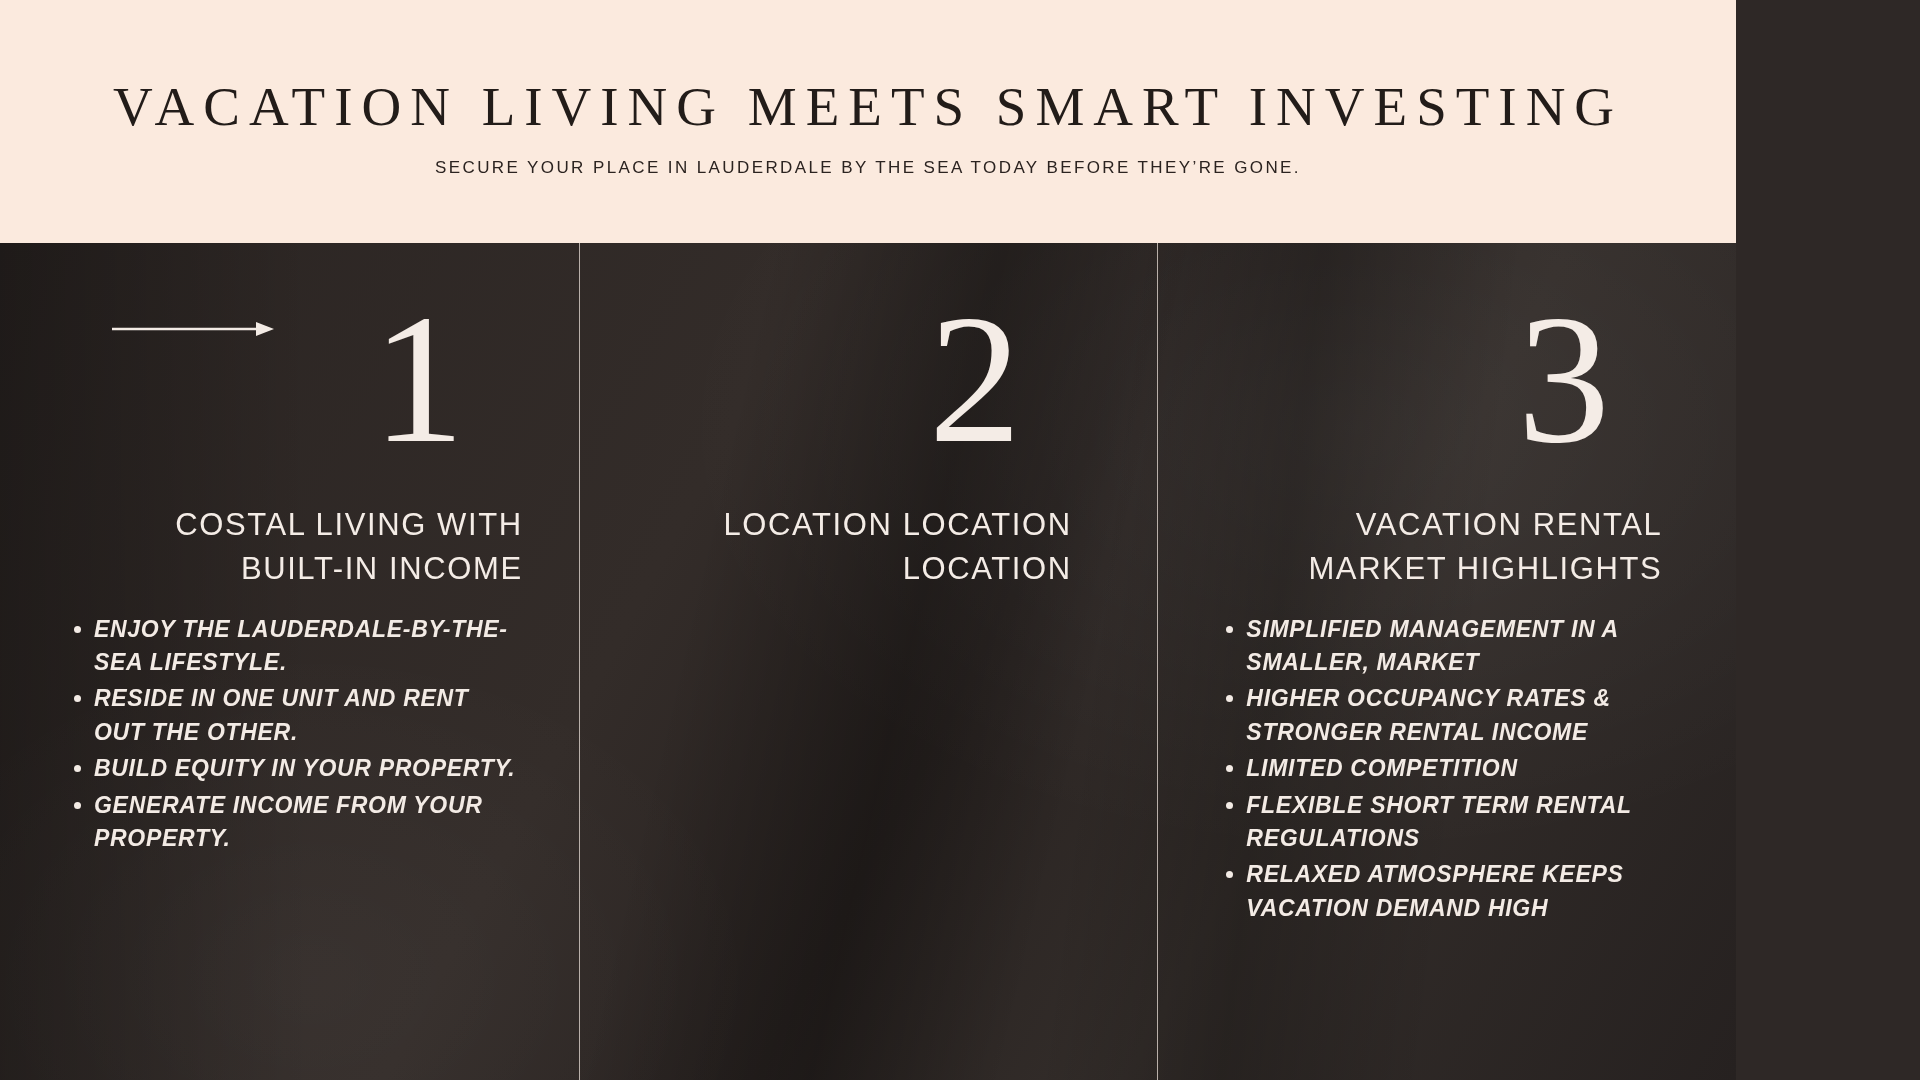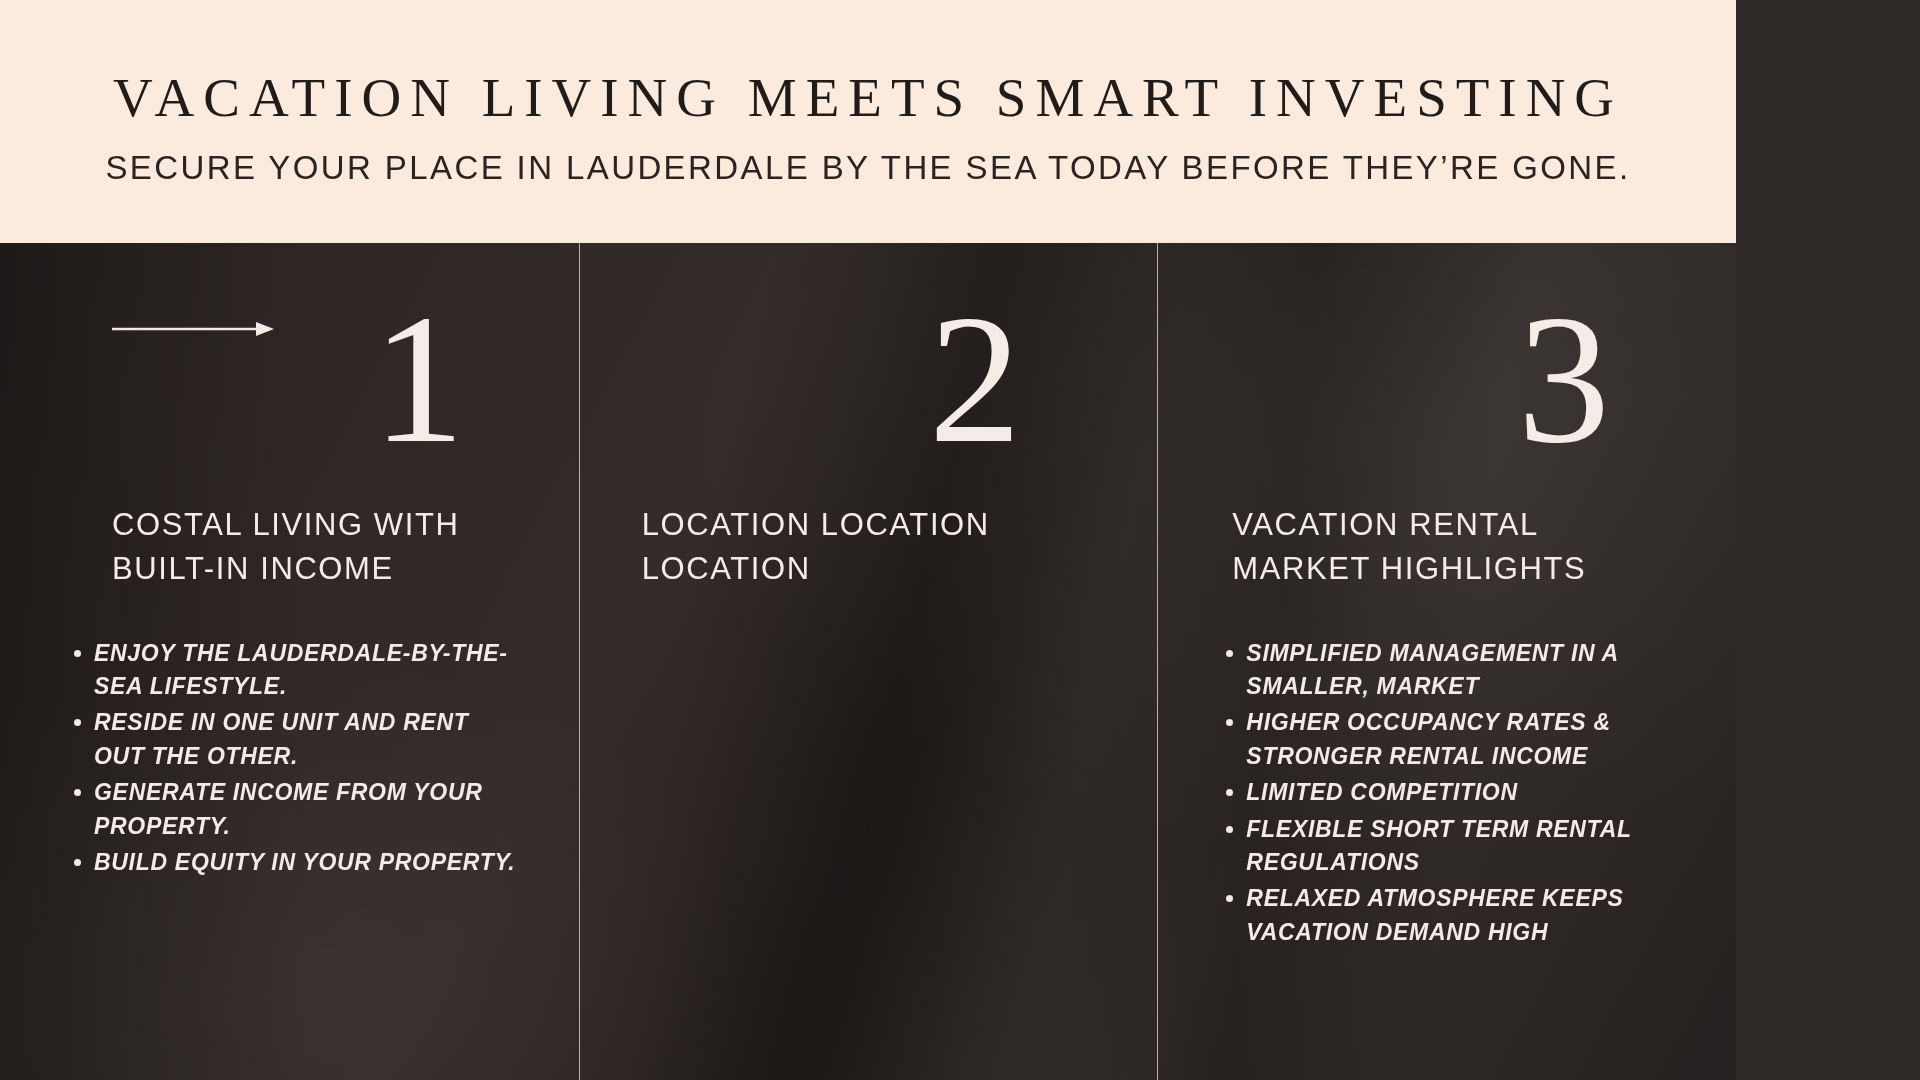--- a/index.html
+++ b/index.html
@@ -37,21 +37,21 @@
     letter-spacing: 9px;
     color: #221c19;
     text-transform: uppercase;
     white-space: nowrap;
     font-weight: 400;
     line-height: 1.2;
   }
   .header-sub {
     margin-top: 18px;
     font-family: "Liberation Sans", sans-serif;
-    font-size: 33px;
+    font-size: 17px;
     letter-spacing: 2.4px;
     color: #2b2320;
     text-transform: uppercase;
     white-space: nowrap;
     font-weight: 400;
   }
 
   
   .columns {
     position: relative;
@@ -113,27 +113,28 @@
   .card-title {
     margin-top: 36px;
     font-family: "Liberation Sans", sans-serif;
     font-weight: 400;
     font-size: 31px;
     line-height: 1.42;
     letter-spacing: 1.6px;
     color: #f4ece6;
     text-transform: uppercase;
     max-width: 430px;
+    text-align: right;
   }
   .col:nth-child(1) .card-title { margin-left: 56px; }
   .col:nth-child(2) .card-title { margin-left: 6px; }
   .col:nth-child(3) .card-title { margin-left: 18px; }
 
   .bullets {
-    margin-top: 46px;
+    margin-top: 22px;
     list-style: none;
     max-width: 500px;
   }
   .col:nth-child(1) .bullets { margin-left: 12px; }
   .col:nth-child(2) .bullets { margin-left: 6px; }
   .col:nth-child(3) .bullets { margin-left: 6px; }
 
   .bullets li {
     position: relative;
     padding-left: 26px;
@@ -176,22 +177,22 @@
           <svg width="162" height="20" viewBox="0 0 162 20" fill="none" xmlns="http://www.w3.org/2000/svg">
             <line x1="0" y1="10" x2="152" y2="10" stroke="#f3ebe5" stroke-width="2.5"></line>
             <polygon points="162,10 144,3 144,17" fill="#f3ebe5"></polygon>
           </svg>
         </span>
         <div class="numeral">1</div>
         <div class="card-title">COSTAL LIVING WITH BUILT-IN INCOME</div>
         <ul class="bullets">
           <li>ENJOY THE LAUDERDALE-BY-THE-SEA LIFESTYLE.</li>
           <li>RESIDE IN ONE UNIT AND RENT OUT THE OTHER.</li>
+          <li>BUILD EQUITY IN YOUR PROPERTY.</li>
           <li>GENERATE INCOME FROM YOUR PROPERTY.</li>
-          <li>BUILD EQUITY IN YOUR PROPERTY.</li>
         </ul>
       </div>
     </div>
 
     <div class="col">
       <div class="col-inner">
         <div class="numeral">2</div>
         <div class="card-title">LOCATION LOCATION LOCATION</div>
       </div>
     </div>

